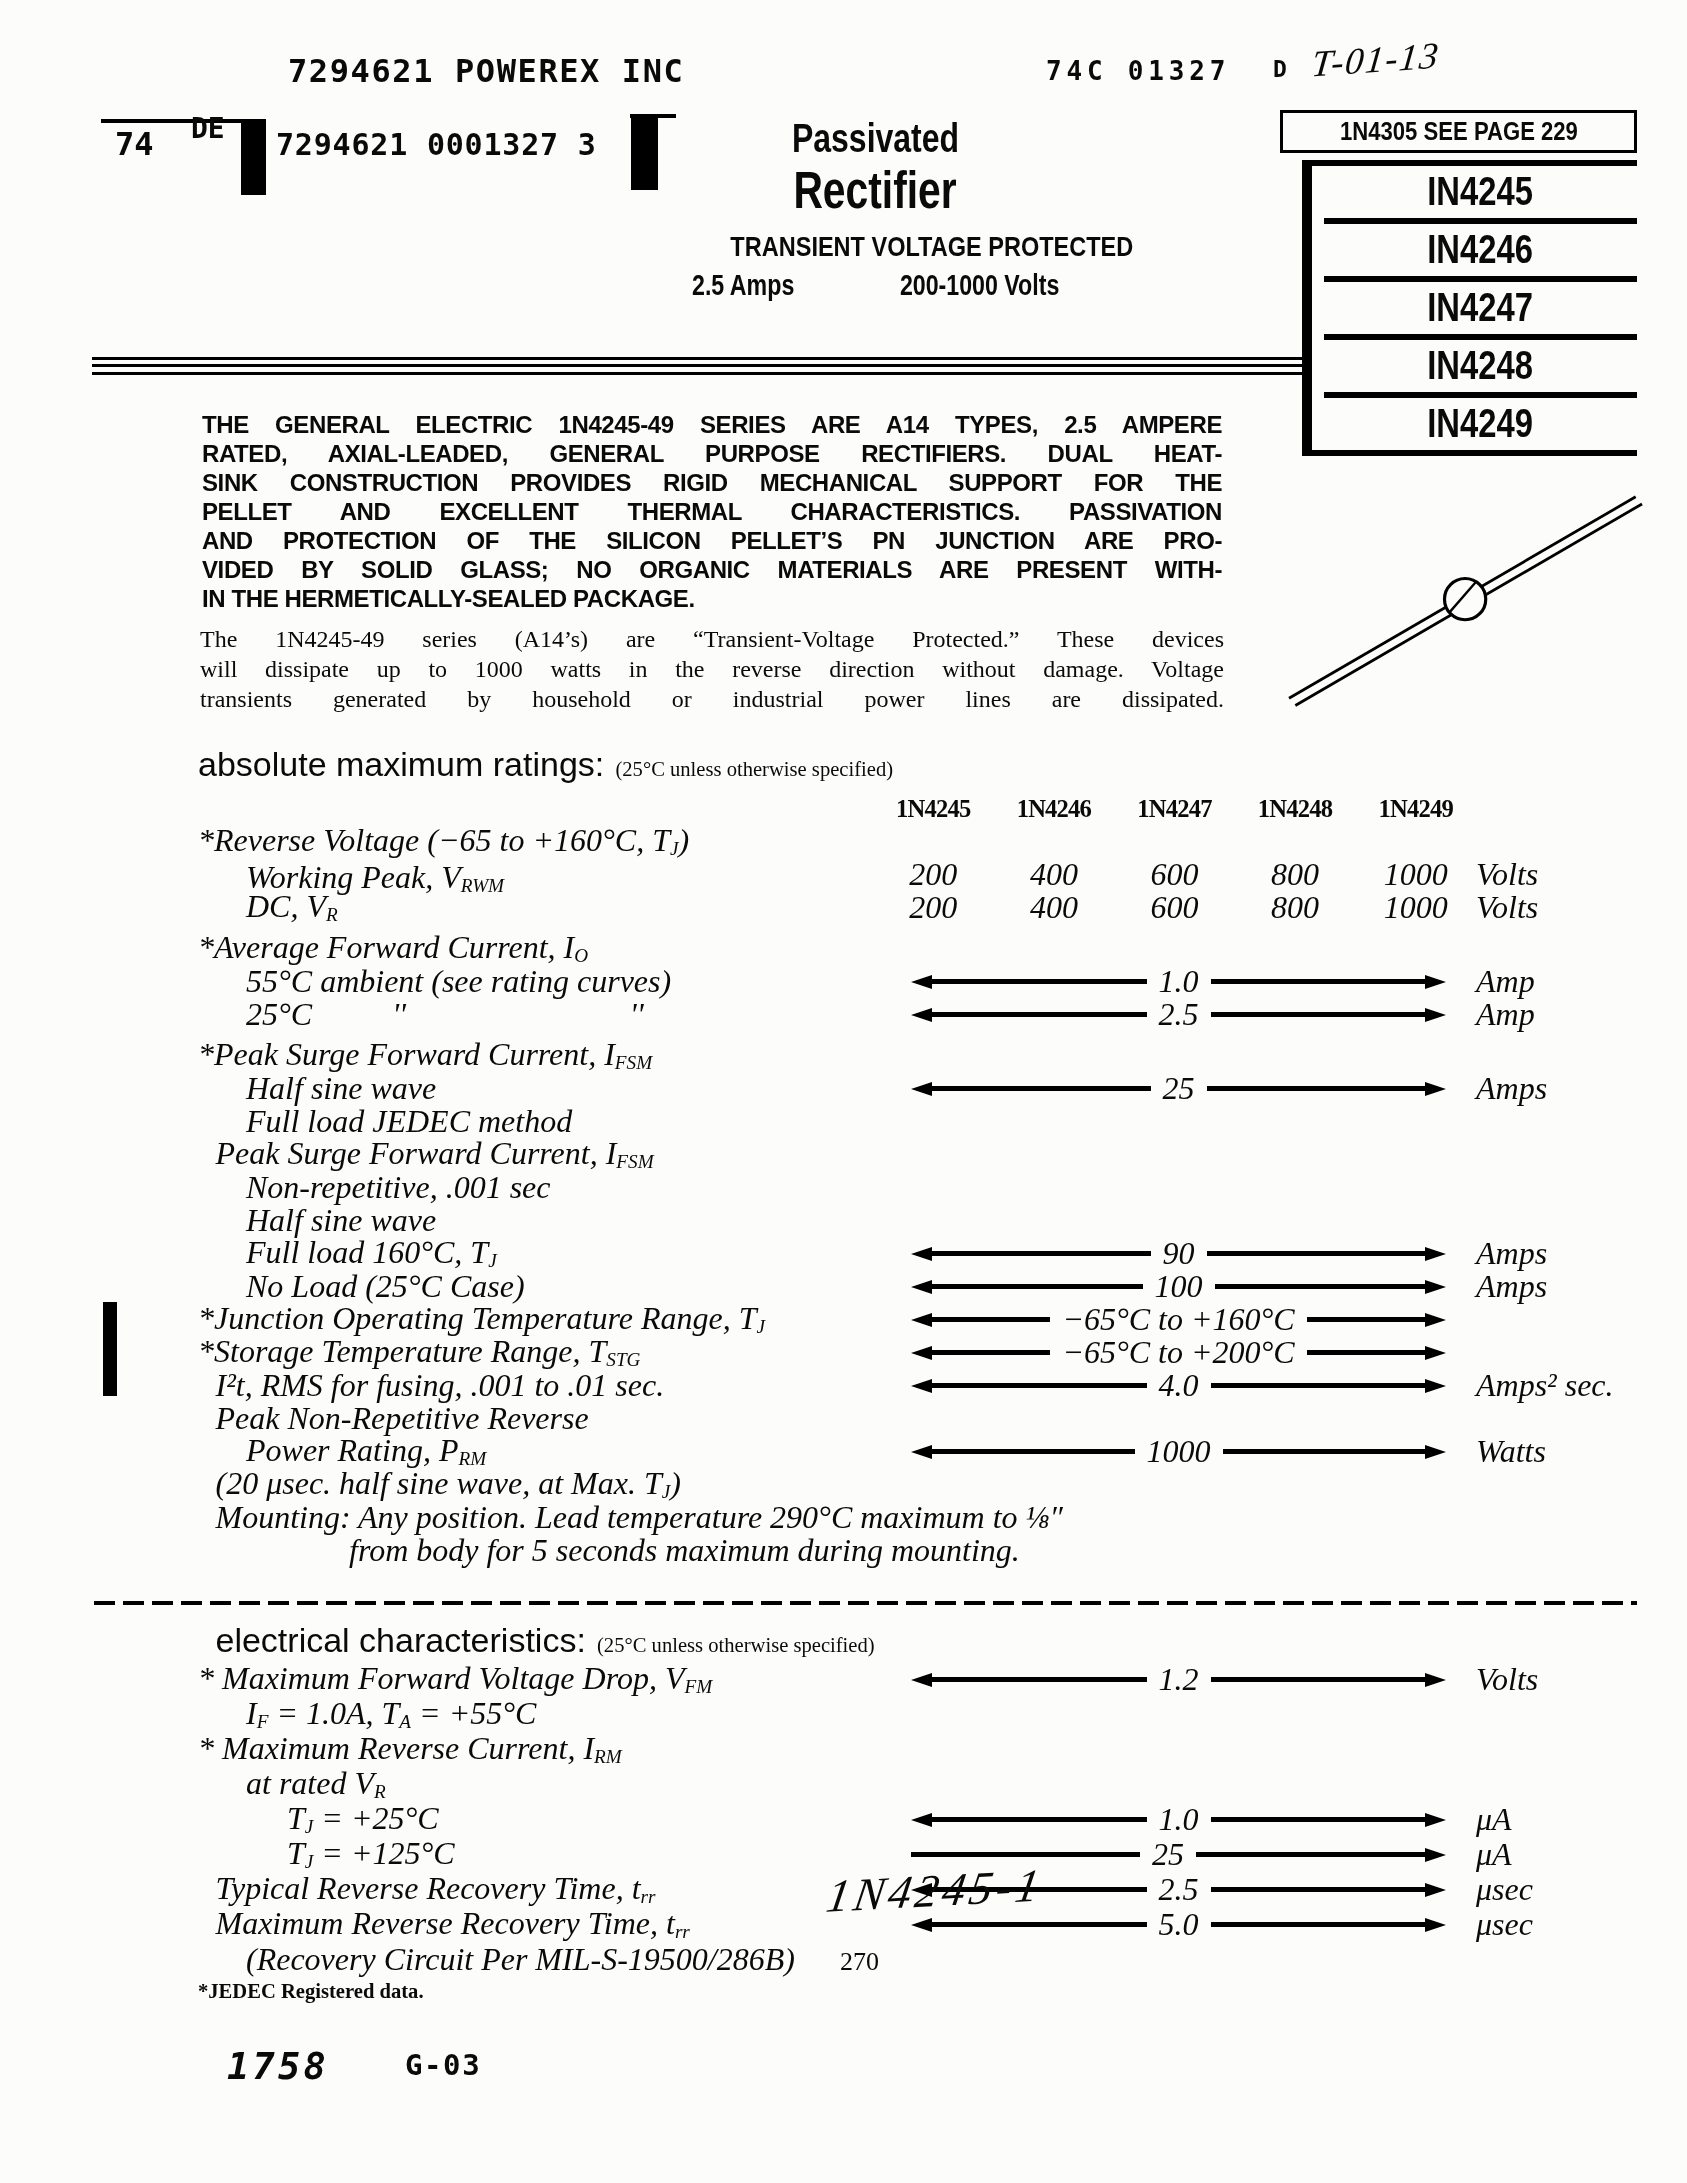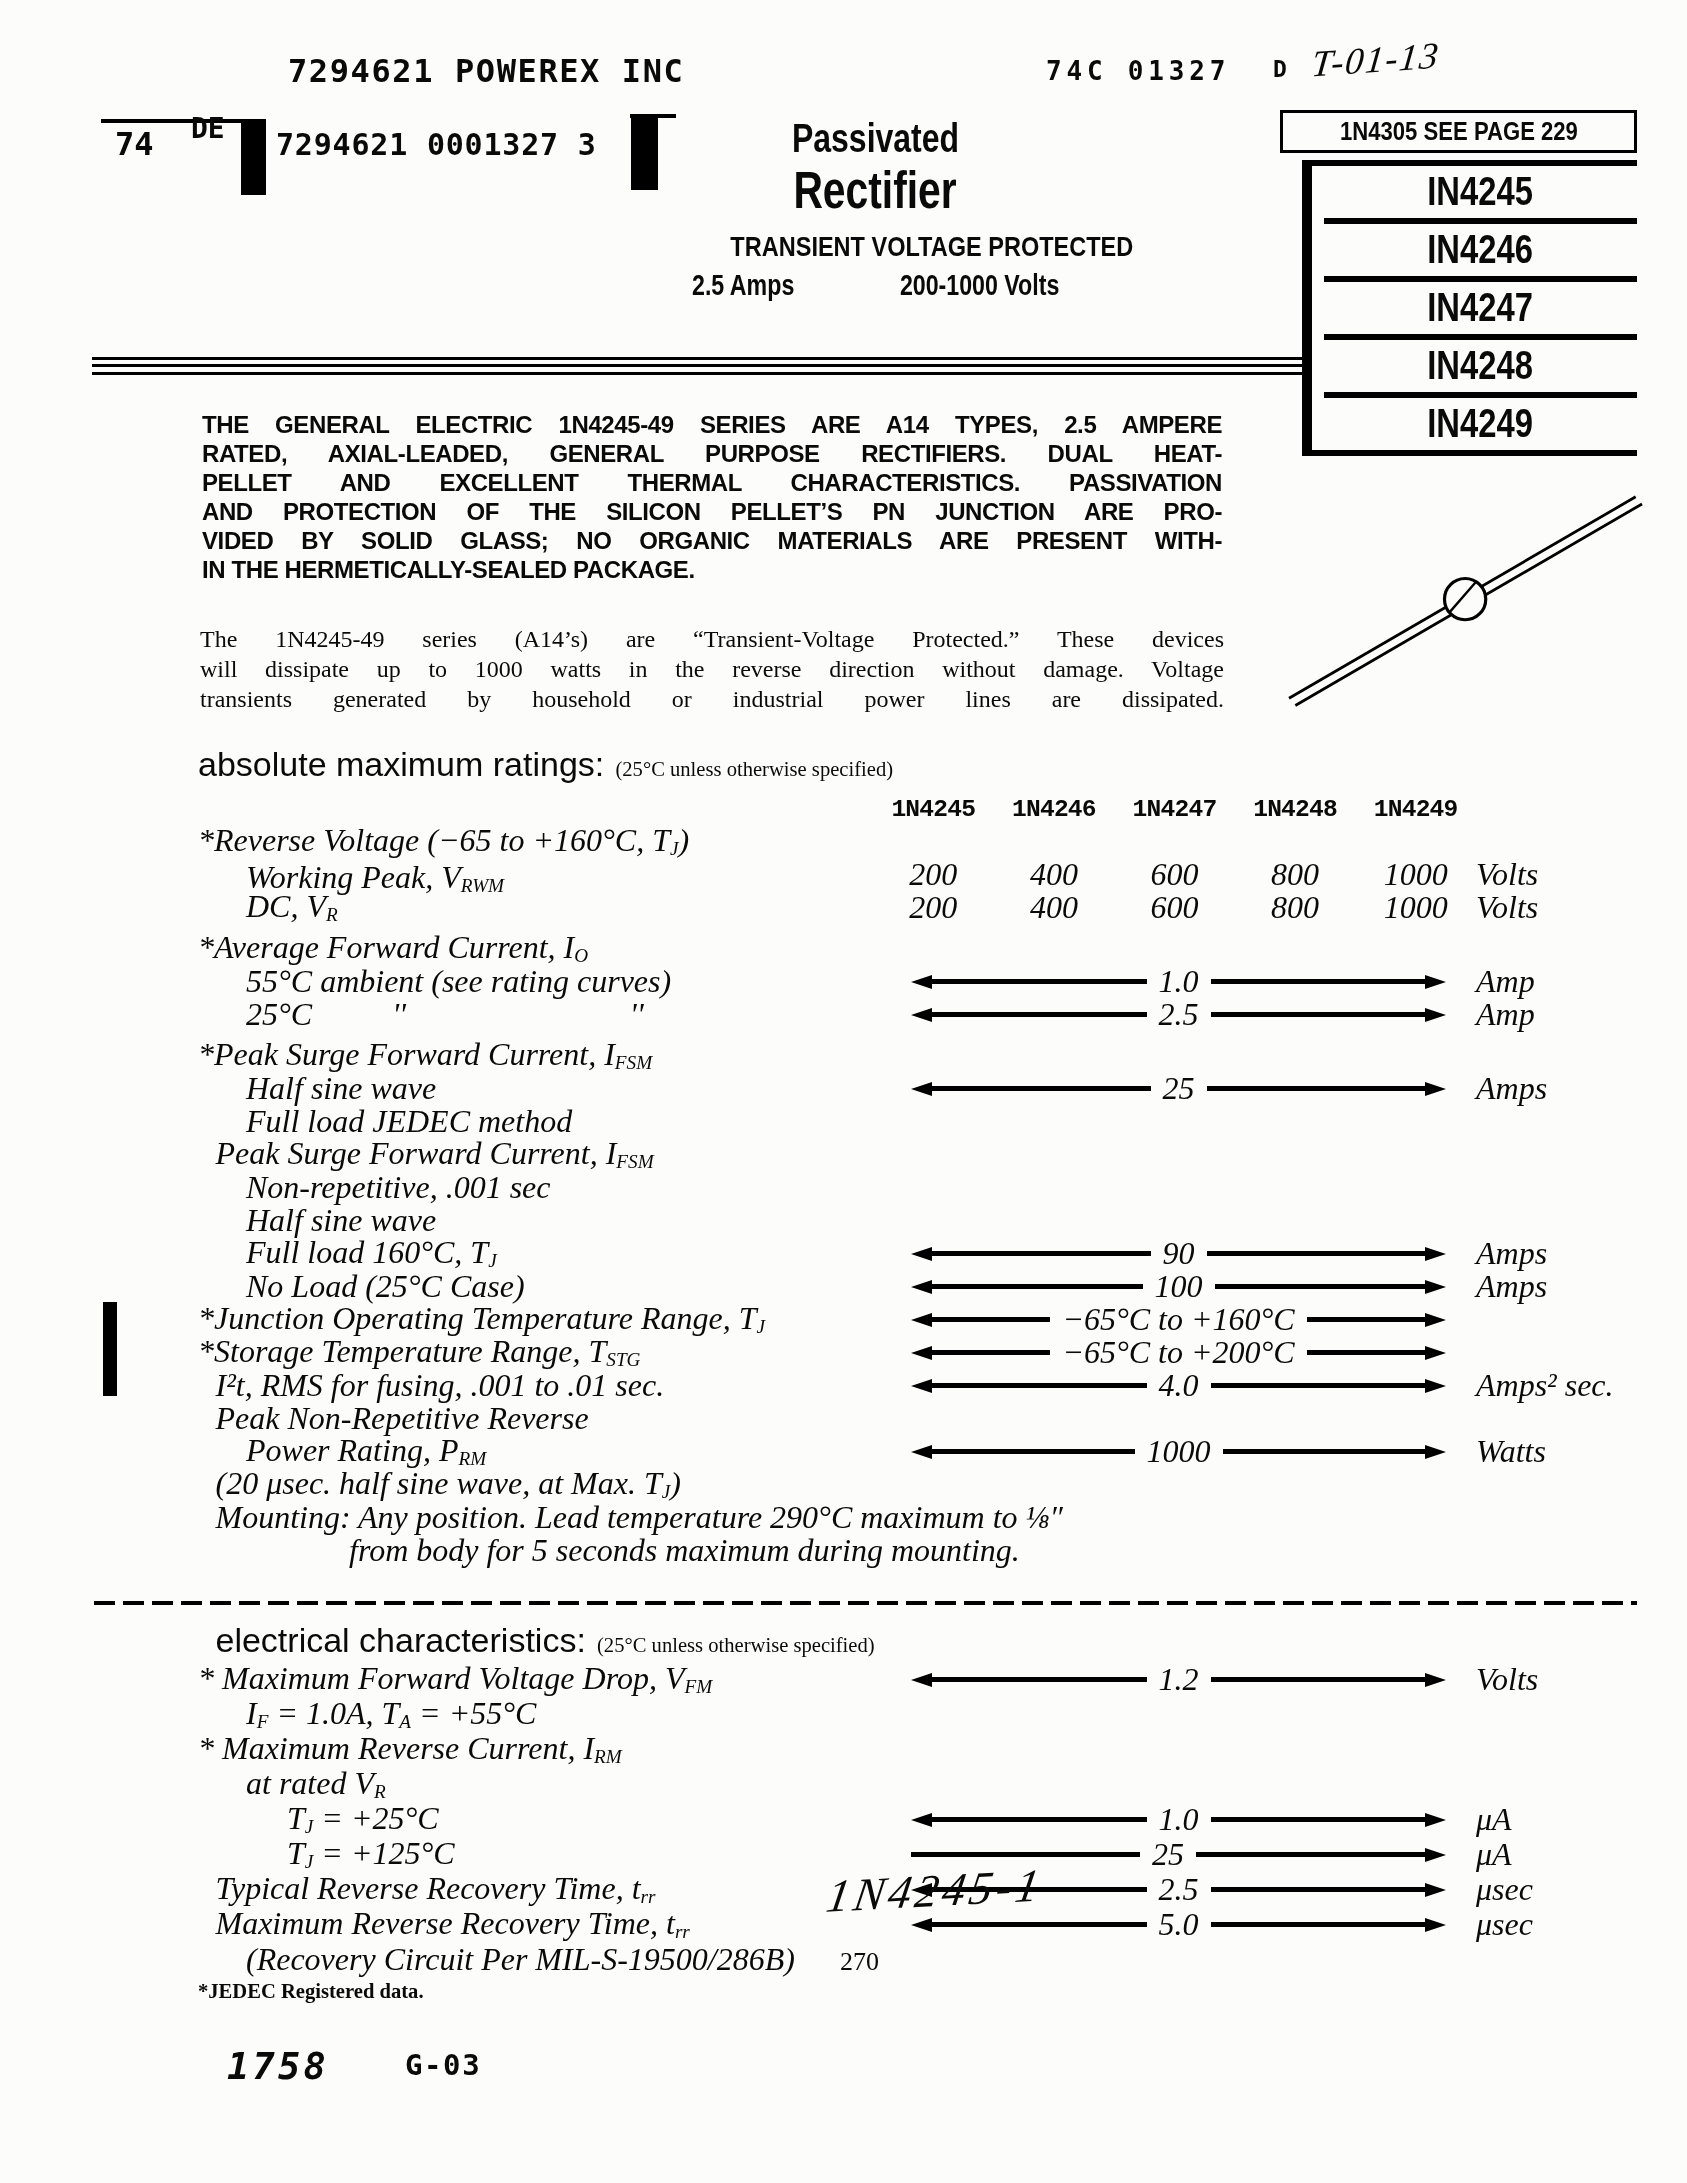--- a/index.html
+++ b/index.html
@@ -64,21 +64,21 @@
   
   .section{position:absolute;left:198px;}
   .ratings{top:745px;width:1477px;}
   .electrical{top:1621px;width:1477px;}
   .sec-head{height:40px;white-space:nowrap;}
   .sec-head .big{font-family:"Liberation Sans",sans-serif;font-size:34px;letter-spacing:0px;}
   .sec-head .condition{font-size:20.6px;margin-left:8px;}
   .electrical .sec-head{margin-left:17.5px;height:41px;}
 
   .col-head{display:flex;margin-left:675px;width:603px;margin-top:8px;height:32px;align-items:center;}
-  .hcol{width:121px;text-align:center;font-family:Liberation Mono, monospace;
+  .hcol{width:121px;text-align:center;font-family:Liberation Serif, serif;
         font-weight:bold;font-size:24.6px;letter-spacing:-0.8px;}
 
   .spec-row{display:flex;align-items:center;height:33px;font-size:32px;font-style:italic;}
   .electrical .spec-row{height:35px;}
   .spec-row.gap{margin-top:8px;}
   .lbl{width:675px;white-space:pre;box-sizing:border-box;}
   .mid{width:603px;display:flex;align-items:center;}
   .unit{width:191px;white-space:pre;}
   .cols{display:flex;width:603px;}
   .vcol{width:121px;text-align:center;}
@@ -139,20 +139,21 @@
     </div>
   </div>
 
   <div class="bar" style="top:357px;"></div>
   <div class="bar" style="top:364px;"></div>
   <div class="bar" style="top:372px;"></div>
 
   <div class="abs intro-bold" id="intro-bold">
       <div class="jline">THE GENERAL ELECTRIC 1N4245-49 SERIES ARE A14 TYPES, 2.5 AMPERE</div>
       <div class="jline">RATED, AXIAL-LEADED, GENERAL PURPOSE RECTIFIERS. DUAL HEAT-</div>
+      <div class="jline">SINK CONSTRUCTION PROVIDES RIGID MECHANICAL SUPPORT FOR THE</div>
       <div class="jline">PELLET AND EXCELLENT THERMAL CHARACTERISTICS. PASSIVATION</div>
       <div class="jline">AND PROTECTION OF THE SILICON PELLET’S PN JUNCTION ARE PRO-</div>
       <div class="jline">VIDED BY SOLID GLASS; NO ORGANIC MATERIALS ARE PRESENT WITH-</div>
       <div class="jline last">IN THE HERMETICALLY-SEALED PACKAGE.</div>
     </div>
   <div class="abs intro-body" id="intro-body">
       <div class="jline">The 1N4245-49 series (A14’s) are “Transient-Voltage Protected.” These devices</div>
       <div class="jline">will dissipate up to 1000 watts in the reverse direction without damage. Voltage</div>
       <div class="jline">transients generated by household or industrial power lines are dissipated.</div>
     </div>

